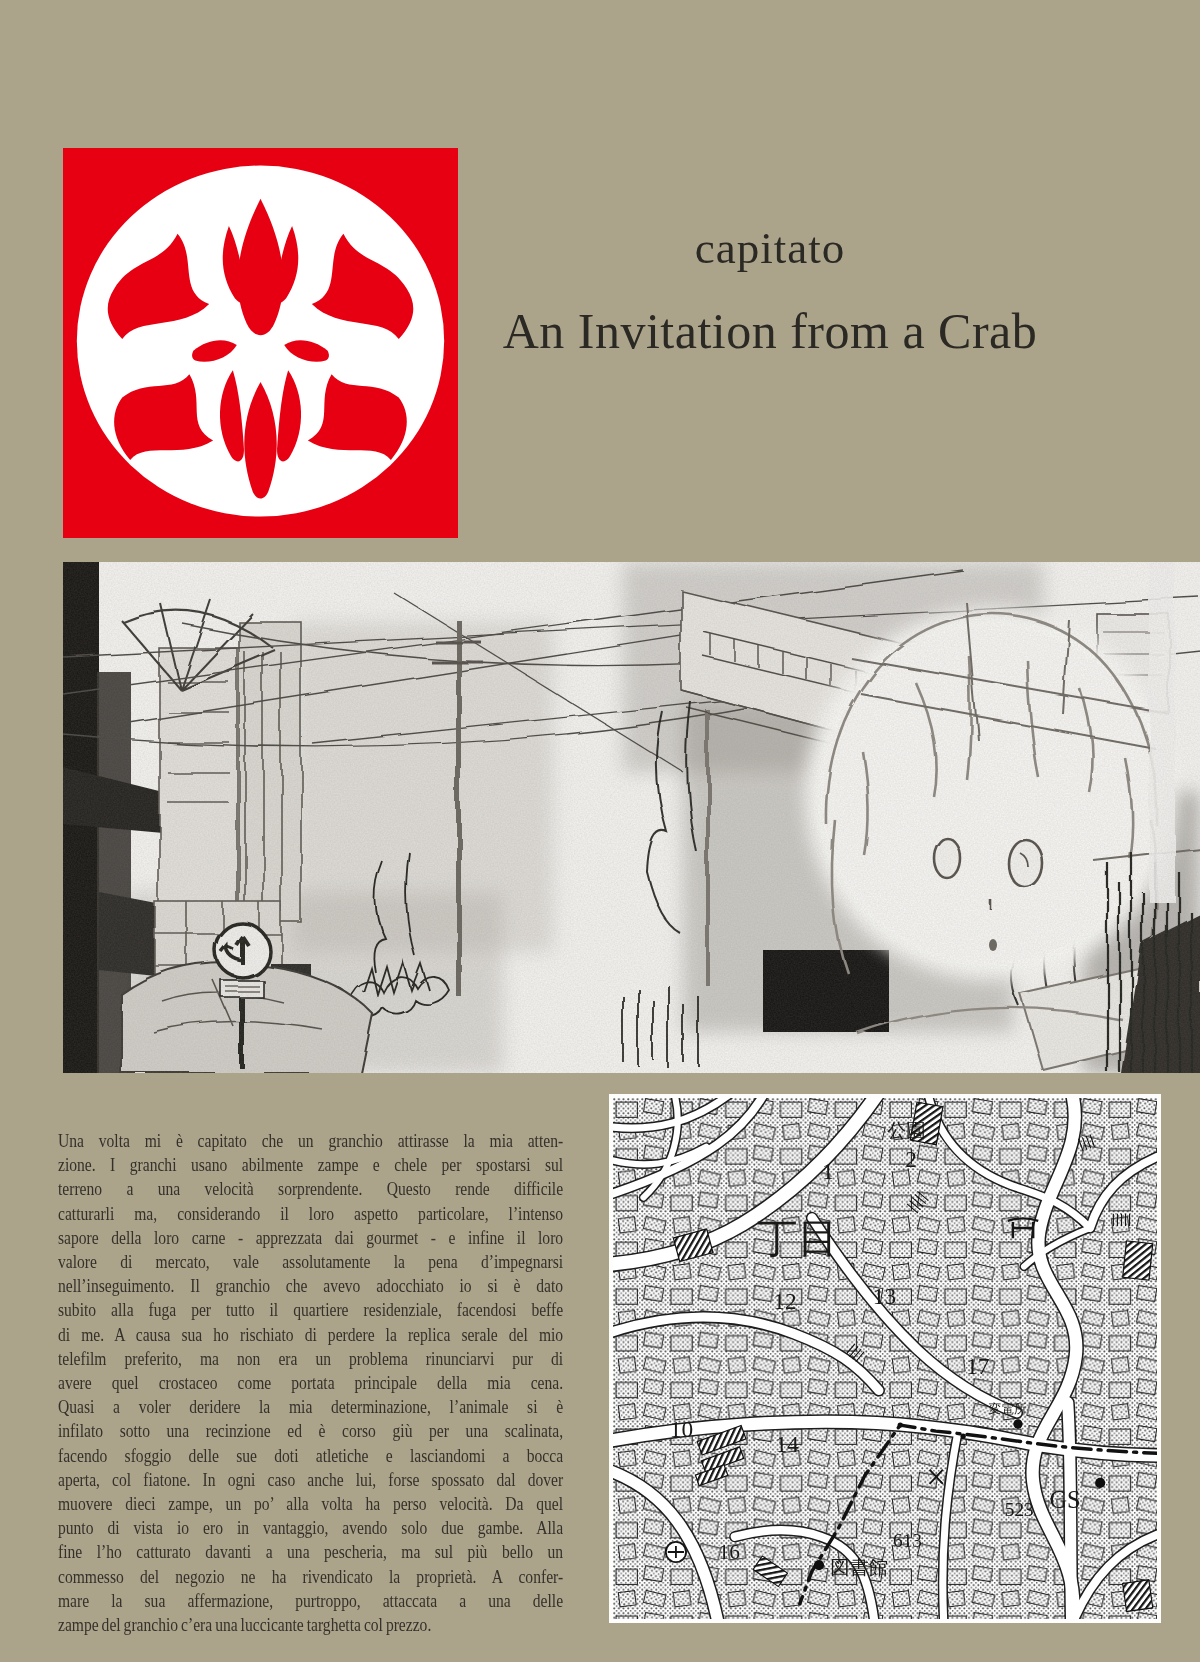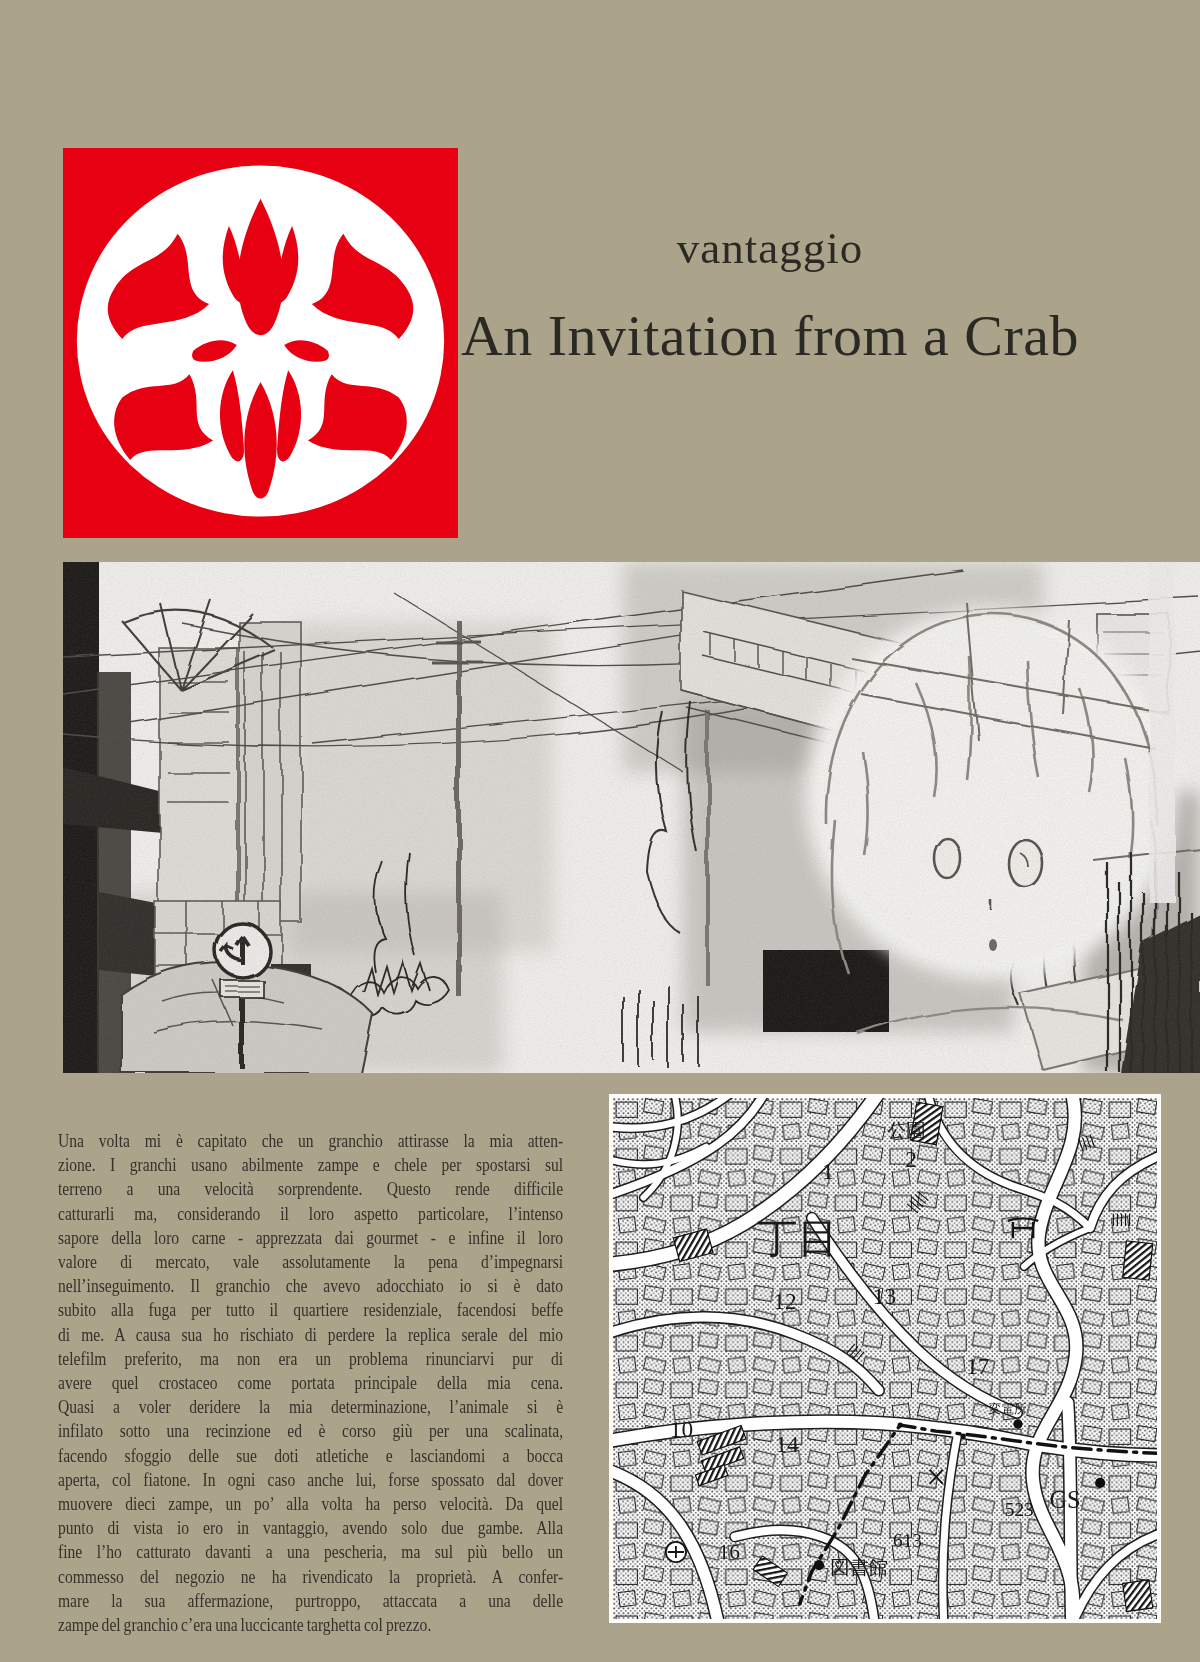--- a/index.html
+++ b/index.html
@@ -8,21 +8,21 @@
   .abs{position:absolute;}
 
   
   .logo{left:63px;top:148px;width:395px;height:390px;}
   .logo svg{display:block;width:100%;height:100%;}
 
   
   .titles{left:420px;top:0;width:700px;text-align:center;}
   .author{position:absolute;left:0;top:222px;width:700px;font-size:45px;
           letter-spacing:1px;}
-  .booktitle{position:absolute;left:0;top:302px;width:700px;font-size:58px;
+  .booktitle{position:absolute;left:0;top:302px;width:700px;font-size:50px;
           letter-spacing:0.5px;}
 
   
   .illu{left:63px;top:562px;width:1137px;height:511px;}
   .illu svg{display:block;width:100%;height:100%;}
 
   
   .story{left:58px;top:1129px;width:505px;}
   .story-inner{width:616px;transform:scaleX(0.82);transform-origin:left top;
           font-size:19px;line-height:24.2px;word-spacing:-0.06em;}
@@ -61,21 +61,21 @@
 
         <path d="M43,57 C39,63 38.5,72 42.5,79 C44,81.5 46,80.5 45.8,77 C45.3,69 44.5,62 43,57 Z"></path>
         <path d="M57,57 C61,63 61.5,72 57.5,79 C56,81.5 54,80.5 54.2,77 C54.7,69 55.5,62 57,57 Z"></path>
 
         <path d="M50,60 C45.5,68 44.5,78 48,88 C49,90.5 51,90.5 52,88 C55.5,78 54.5,68 50,60 Z"></path>
       </g>
     </svg>
   </div>
 
   <div class="abs titles" style="color:#2b2924;height:420px;">
-    <div class="author">vantaggio</div>
+    <div class="author">capitato</div>
     <div class="booktitle">An Invitation from a Crab</div>
   </div>
 
   <div class="abs illu">
     <svg viewBox="0 0 1137 511" preserveAspectRatio="none">
       <defs>
         <filter id="sk" x="-8%" y="-8%" width="116%" height="116%">
           <feTurbulence type="fractalNoise" baseFrequency="0.012 0.02" numOctaves="2" seed="7" result="t"></feTurbulence>
           <feDisplacementMap in="SourceGraphic" in2="t" scale="7"></feDisplacementMap>
         </filter>

